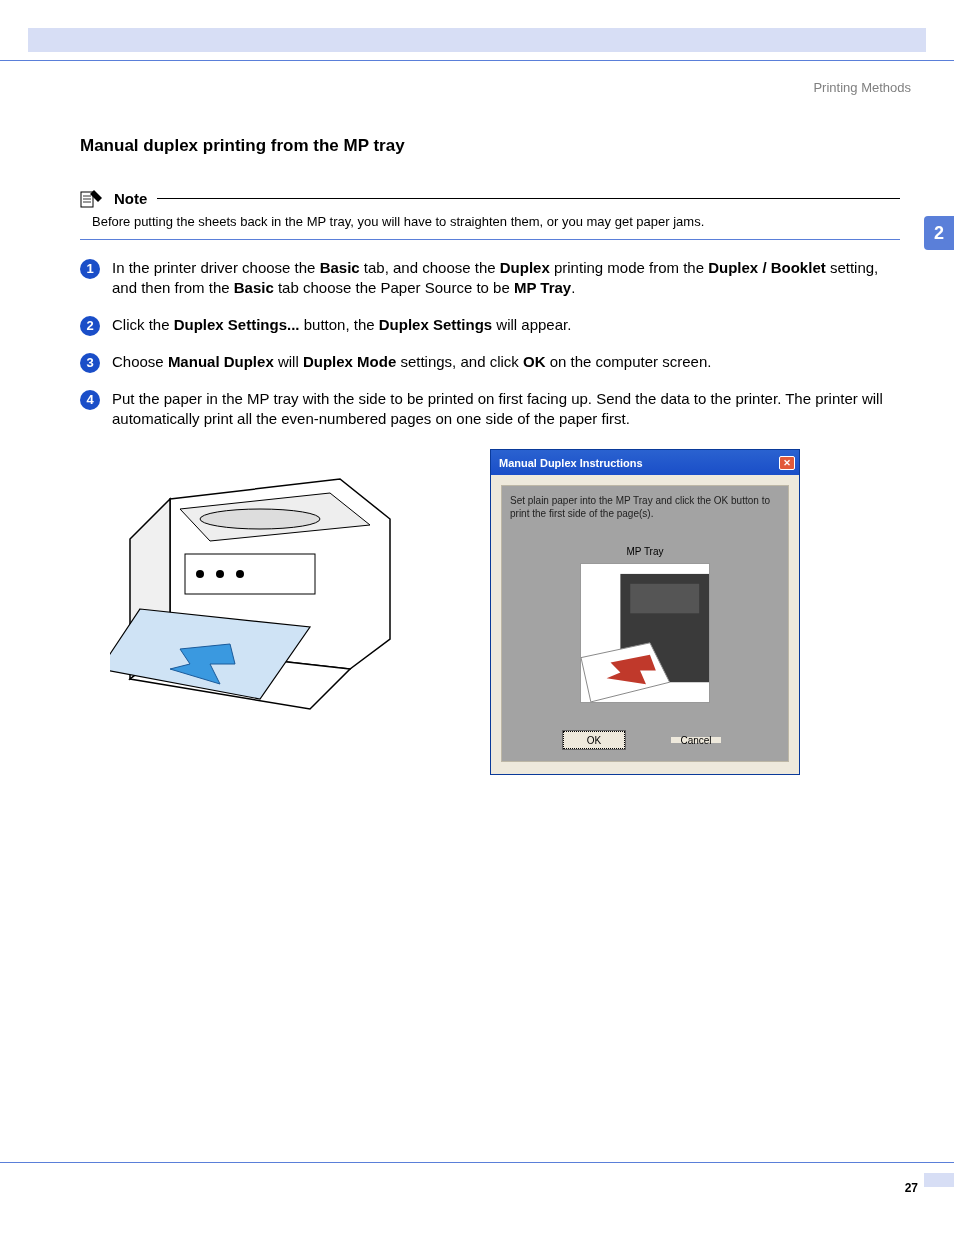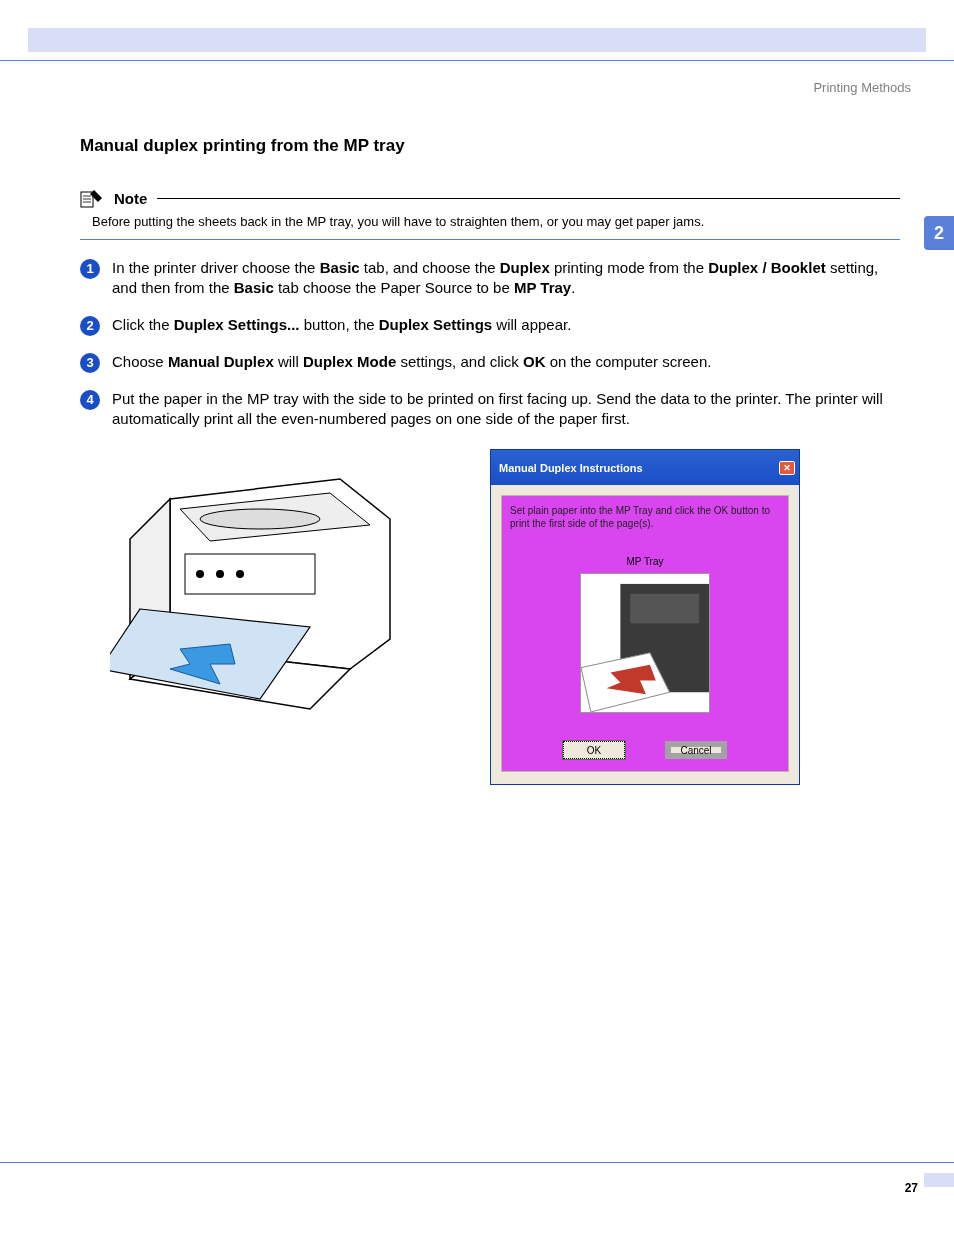--- a/index.html
+++ b/index.html
@@ -123,21 +123,21 @@
     align-items: center;
     justify-content: center;
   }
   .dialog {
     width: 310px;
     border: 1px solid #0a3a9a;
     font-family: Tahoma, Arial, sans-serif;
   }
   .dialog-title {
     background: linear-gradient(to bottom, #2a62d0, #1a4ec8);
-    height: 35px;
+    height: 25px;
     display: flex;
     align-items: center;
     justify-content: space-between;
     padding: 0 4px 0 8px;
     color: #fff;
     font-size: 11px;
     font-weight: bold;
   }
   .dialog-close {
     width: 16px;
@@ -151,21 +151,21 @@
     align-items: center;
     justify-content: center;
   }
   .dialog-body {
     background: #eee9dc;
     padding: 10px 10px 12px 10px;
   }
   .dialog-inner {
     border: 1px solid #bdb7a6;
     padding: 8px 8px 12px 8px;
-    background: #d946ef;
+    background: #a3a3a3;
   }
   .dialog-msg {
     font-size: 10px;
     color: #222;
     line-height: 1.3;
     margin-bottom: 26px;
   }
   .dialog-tray-label {
     text-align: center;
     font-size: 10px;

